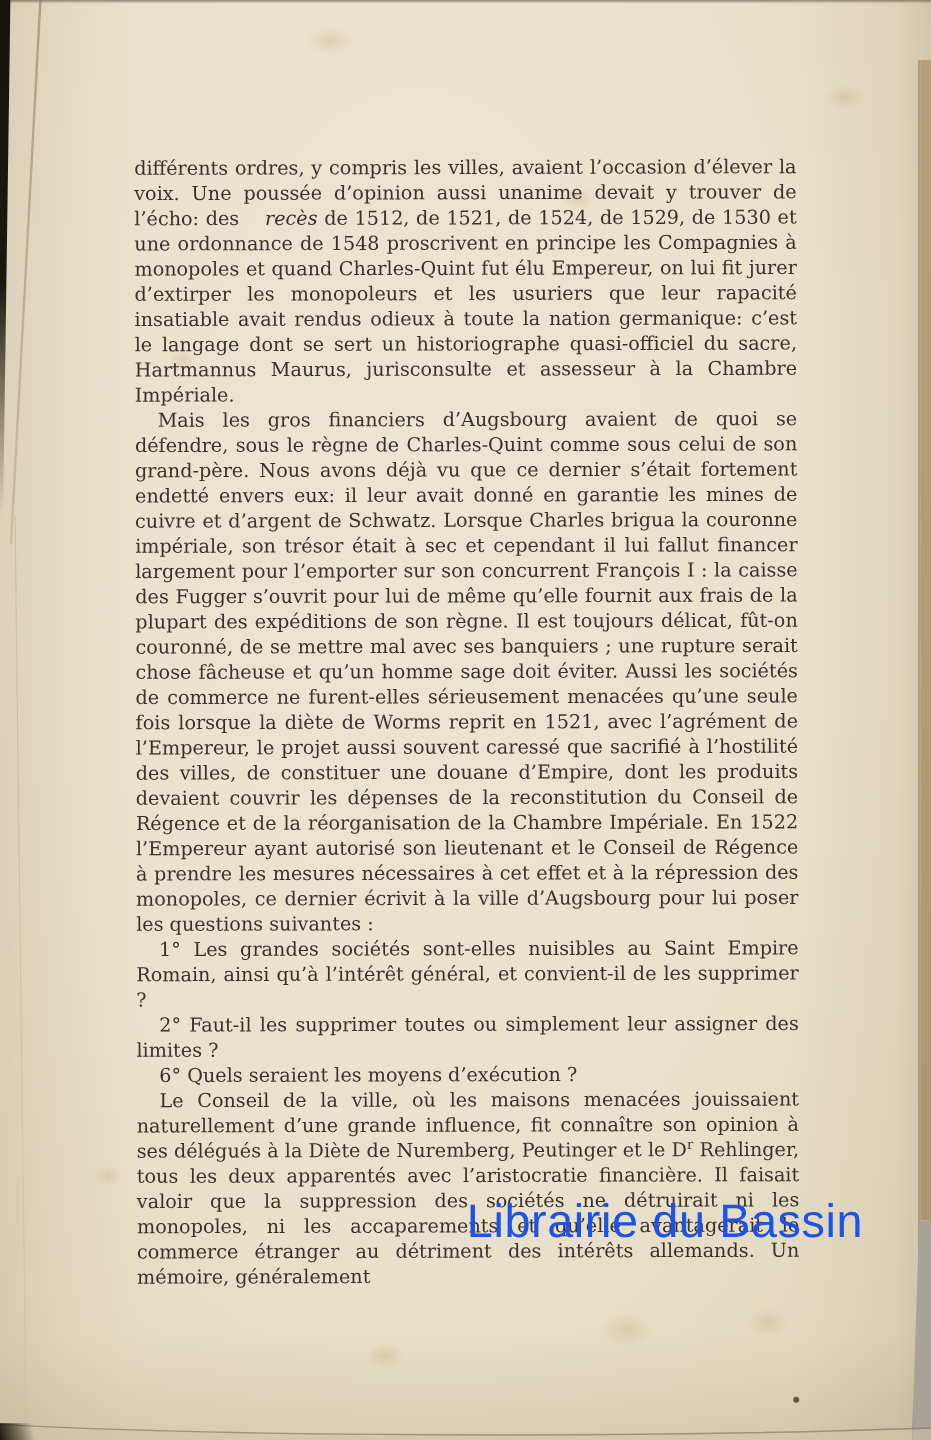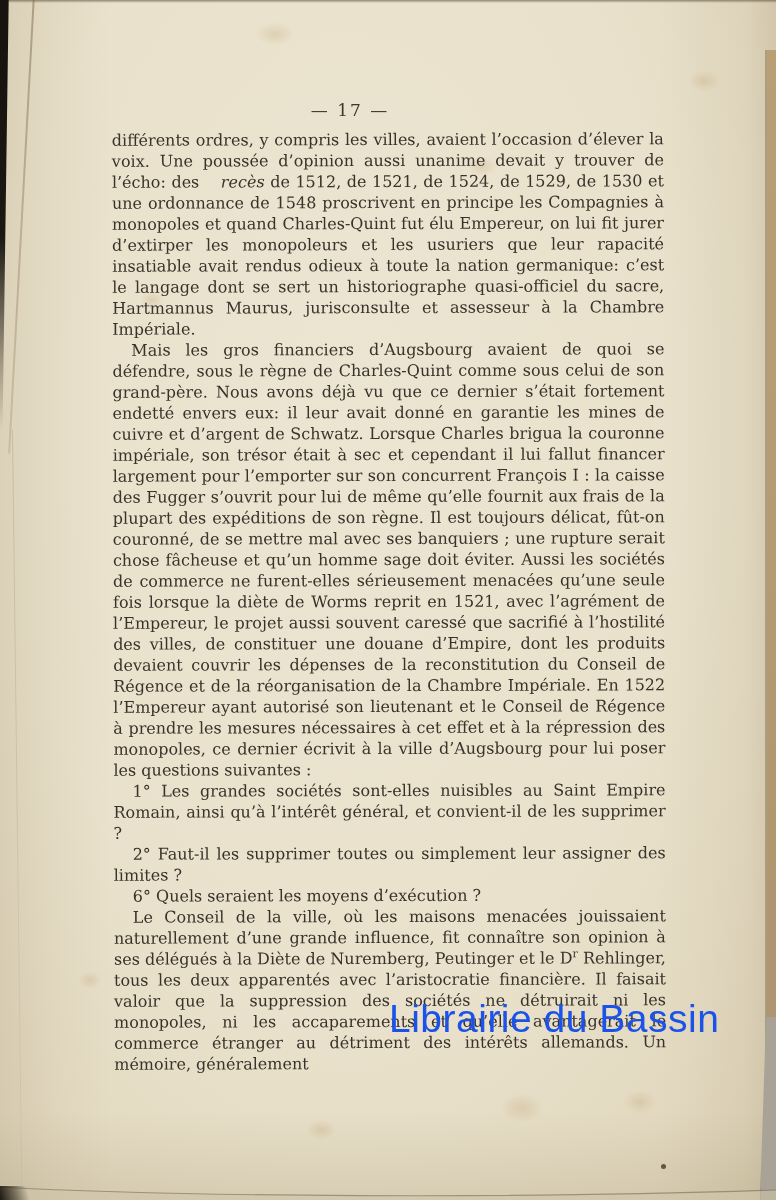--- a/index.html
+++ b/index.html
@@ -76,21 +76,20 @@
   <div class="stain" style="left:616px;top:1086px;width:48px;height:32px;"></div>
   <div class="stain" style="left:74px;top:968px;width:32px;height:24px;"></div>
 
   <svg class="bottom-curve" width="776" height="1200" viewBox="0 0 776 1200">
     <path d="M0,1187 C 180,1197 520,1199 776,1190 L776,1200 L0,1200 Z" fill="#cfc4a9" opacity="0.55"></path>
     <path d="M0,1187 C 180,1197 520,1199 776,1190" stroke="rgba(110,100,80,0.55)" stroke-width="1.2" fill="none"></path>
   </svg>
   <div class="bottom-left-speck"></div>
   <div class="dark-dot"></div>
 
-  <div class="page-number">— 17 —</div>
 
   <div class="body-text">
       <p class=""><span>différents ordres, y compris les villes, avaient l’occasion d’élever la voix. Une poussée d’opinion aussi unanime devait y trouver de l’écho: des </span><i>recès</i><span> de 1512, de 1521, de 1524, de 1529, de 1530 et une ordonnance de 1548 proscrivent en principe les Compagnies à monopoles et quand Charles-Quint fut élu Empereur, on lui fit jurer d’extirper les monopoleurs et les usuriers que leur rapacité insatiable avait rendus odieux à toute la nation germanique: c’est le langage dont se sert un historiographe quasi-officiel du sacre, Hartmannus Maurus, jurisconsulte et assesseur à la Chambre Impériale.</span></p>
       <p class="indent"><span>Mais les gros financiers d’Augsbourg avaient de quoi se défendre, sous le règne de Charles-Quint comme sous celui de son grand-père. Nous avons déjà vu que ce dernier s’était fortement endetté envers eux: il leur avait donné en garantie les mines de cuivre et d’argent de Schwatz. Lorsque Charles brigua la couronne impériale, son trésor était à sec et cependant il lui fallut financer largement pour l’emporter sur son concurrent François I : la caisse des Fugger s’ouvrit pour lui de même qu’elle fournit aux frais de la plupart des expéditions de son règne. Il est toujours délicat, fût-on couronné, de se mettre mal avec ses banquiers ; une rupture serait chose fâcheuse et qu’un homme sage doit éviter. Aussi les sociétés de commerce ne furent-elles sérieusement menacées qu’une seule fois lorsque la diète de Worms reprit en 1521, avec l’agrément de l’Empereur, le projet aussi souvent caressé que sacrifié à l’hostilité des villes, de constituer une douane d’Empire, dont les produits devaient couvrir les dépenses de la reconstitution du Conseil de Régence et de la réorganisation de la Chambre Impériale. En 1522 l’Empereur ayant autorisé son lieutenant et le Conseil de Régence à prendre les mesures nécessaires à cet effet et à la répression des monopoles, ce dernier écrivit à la ville d’Augsbourg pour lui poser les questions suivantes :</span></p>
       <p class="indent"><span>1° Les grandes sociétés sont-elles nuisibles au Saint Empire Romain, ainsi qu’à l’intérêt général, et convient-il de les supprimer ?</span></p>
       <p class="indent"><span>2° Faut-il les supprimer toutes ou simplement leur assigner des limites ?</span></p>
       <p class="indent"><span>6° Quels seraient les moyens d’exécution ?</span></p>
       <p class="indent"><span>Le Conseil de la ville, où les maisons menacées jouissaient naturellement d’une grande influence, fit connaître son opinion à ses délégués à la Diète de Nuremberg, Peutinger et le D</span><sup>r</sup><span> Rehlinger, tous les deux apparentés avec l’aristocratie financière. Il faisait valoir que la suppression des sociétés ne détruirait ni les monopoles, ni les accaparements et qu’elle avantagerait le commerce étranger au détriment des intérêts allemands. Un mémoire, généralement</span></p>
     </div>
 

